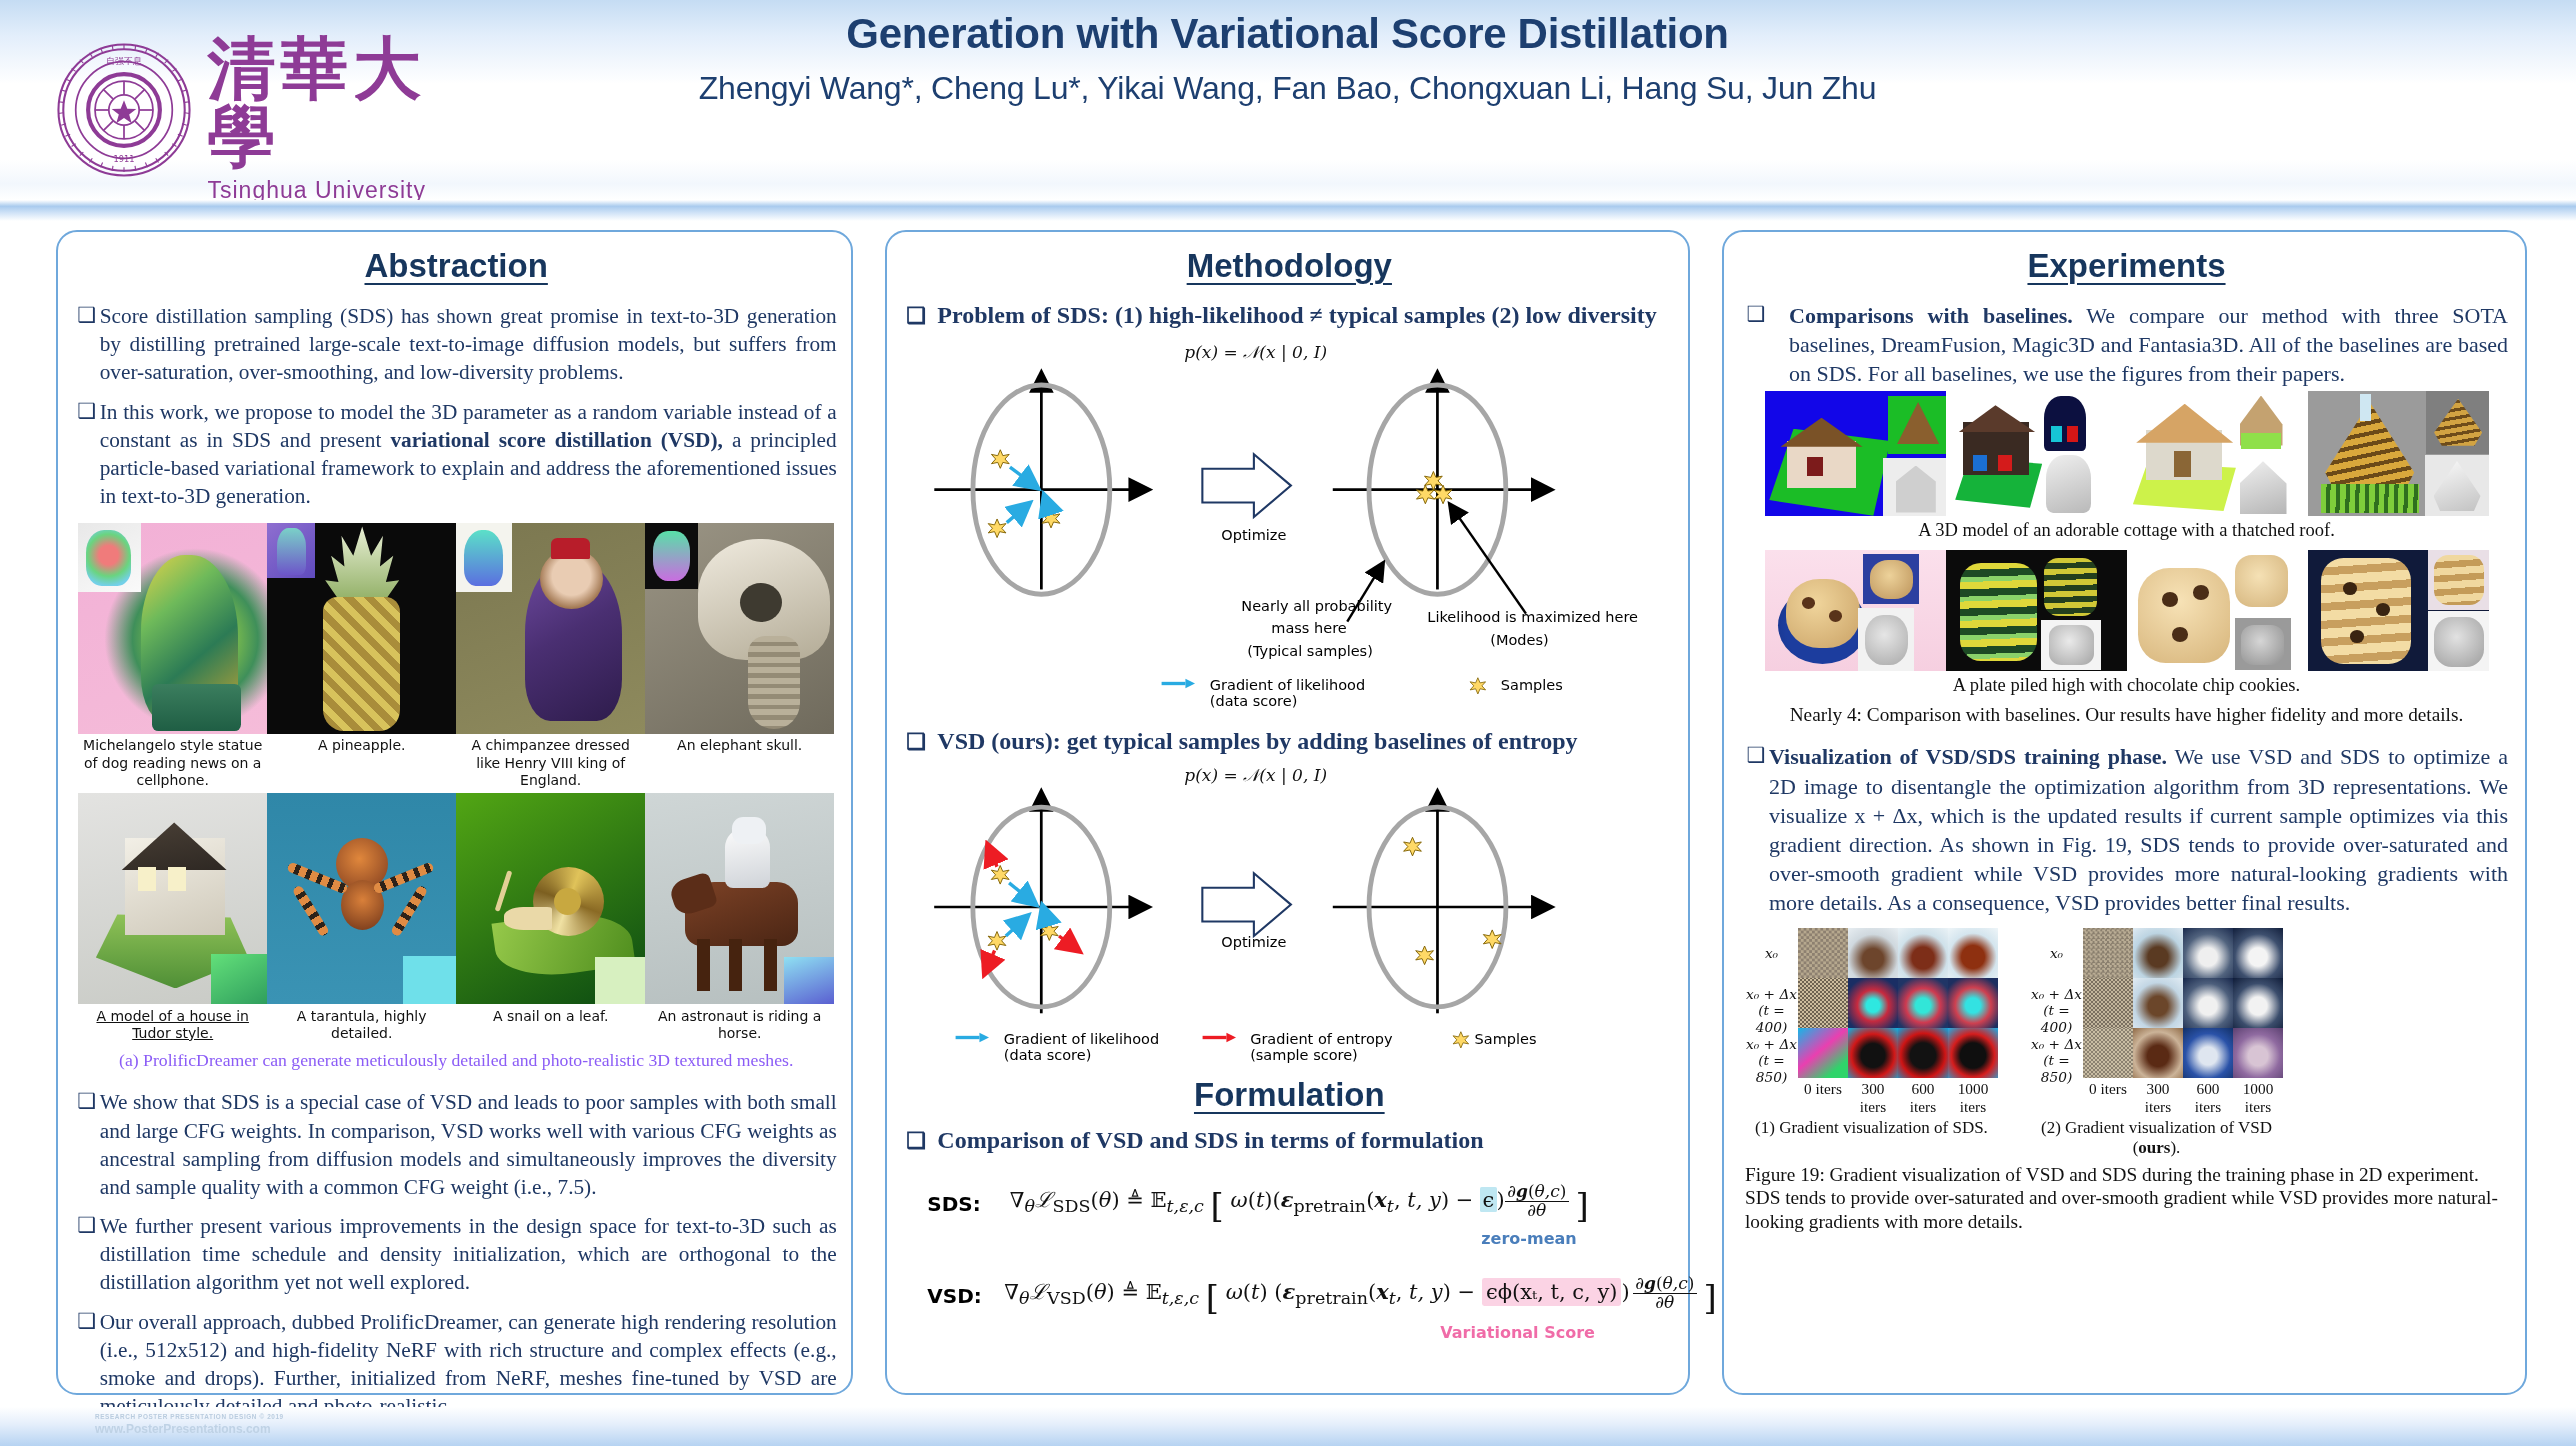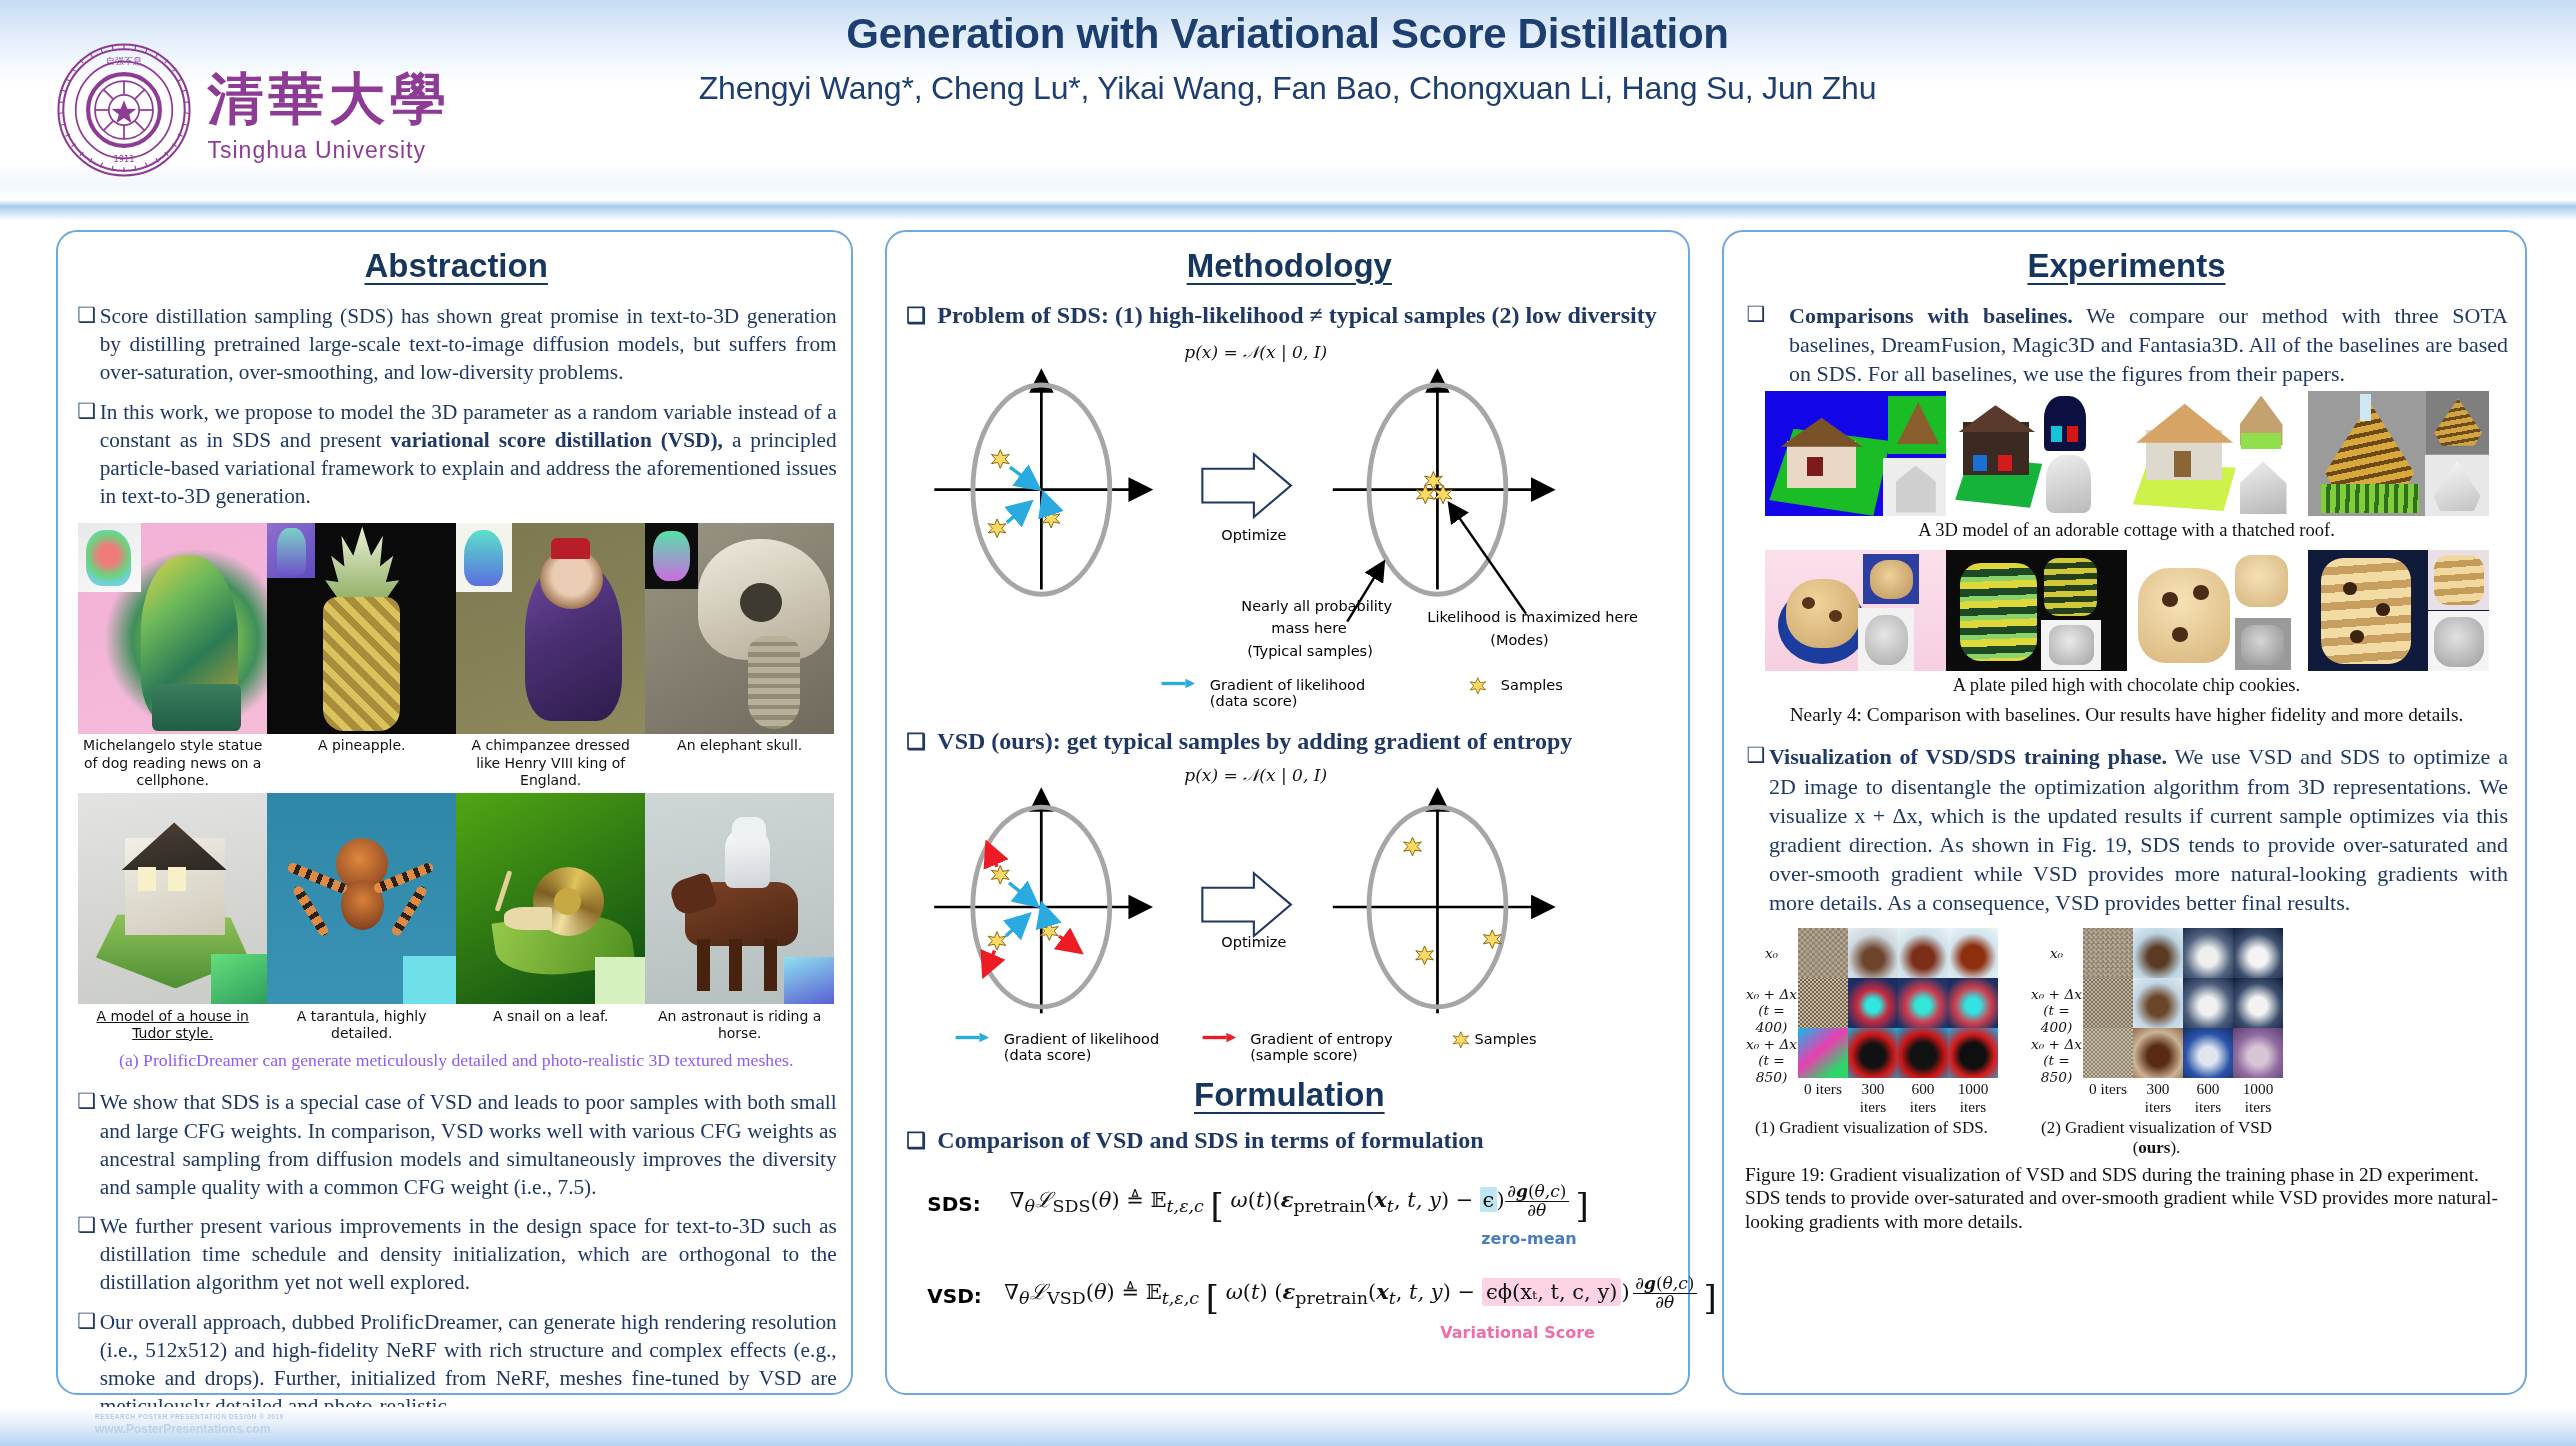--- a/index.html
+++ b/index.html
@@ -18,21 +18,21 @@
   #header-rule {
     position: absolute; left: 0; top: 200px; width: 2576px; height: 21px;
     background: linear-gradient(to bottom, #ffffff 0%, #a9cbee 30%, #cfe2f7 60%, #ffffff 100%);
   }
   #logo-block {
     position: absolute; left: 55px; top: 29px; width: 418px; height: 161px;
     display: flex; align-items: center; gap: 14.5px;
   }
   #seal { width: 138px; height: 138px; flex: 0 0 auto; }
   #wordmark { display: flex; flex-direction: column; align-items: flex-start; }
-  #cjk-name { font-family: Liberation Mono, monospace; font-size: 56px; color: #8e3b96;
+  #cjk-name { font-family: Liberation Serif, serif; font-size: 68px; color: #8e3b96;
               font-weight: 700; letter-spacing: 4.8px; line-height: 1.0; margin-top: 20px; }
   #tsinghua-en { font-family: "Liberation Sans", sans-serif; font-size: 23px;
                  color: #8e3b96; letter-spacing: 1px; margin-top: 6.4px; }
 
   #title-block {
     position: absolute; left: 563px; top: 6.4px; width: 1449px; text-align: center;
   }
   .ptitle {
     font-family: "Liberation Sans", sans-serif; font-weight: bold;
     font-size: 42px; color: #1d3f70; line-height: 1.32;
@@ -407,21 +407,21 @@
         <div>(data score)</div>
       </div>
       <svg width="17.7" height="17.7" viewBox="-12 -12 24 24" style="margin-left:89px;">
         <path d="M0,-11 L3,-4 L10.5,-5.5 L5.5,0 L10.5,5.5 L3,4 L0,11 L-3,4 L-10.5,5.5 L-5.5,0 L-10.5,-5.5 L-3,-4 Z" fill="#FFD966" stroke="#7F6000" stroke-width="1.1"></path>
       </svg>
       <div>Samples</div>
     </div>
 
     <div class="head-bullet" style="margin-top:19.3px;">
       <span class="sq">❑</span>
-      <span>VSD (ours): get typical samples by adding gradient of entropy</span>
+      <span>VSD (ours): get typical samples by adding baselines of entropy</span>
     </div>
 
     <div class="diagram" style="height:274px;">
       <div class="mathline" style="left:278px;top:9.7px;">p(x) = 𝒩(x | 0, I)</div>
       <svg width="765" height="258" style="position:absolute;left:0;top:22.5px;" viewBox="0 0 950 320">
         <line x1="35" y1="160" x2="300" y2="160" stroke="#000" stroke-width="3.4" marker-end="url(#ah-black)"></line>
         <line x1="168" y1="292" x2="168" y2="18" stroke="#000" stroke-width="3.4" marker-end="url(#ah-black)"></line>
         <ellipse cx="168" cy="160" rx="85" ry="124" fill="none" stroke="#A6A6A6" stroke-width="6"></ellipse>
         <use href="#star6" x="0" y="0" transform="translate(117,120) scale(1.05)"></use>
         <use href="#star6" x="0" y="0" transform="translate(113,202) scale(1.05)"></use>

